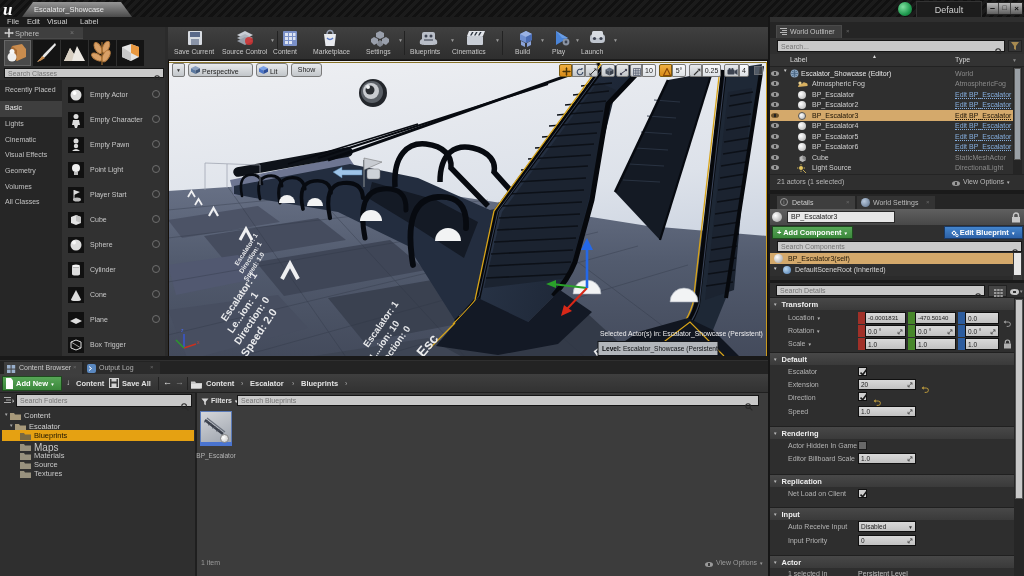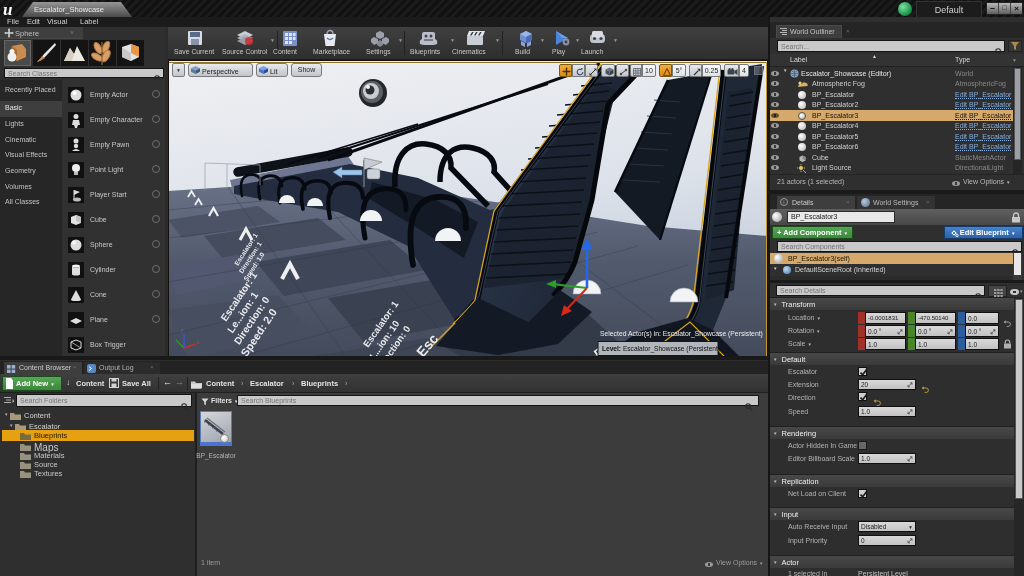--- a/index.html
+++ b/index.html
@@ -1,19 +1,19 @@
 <!DOCTYPE html>
 <html><head><meta charset="utf-8"><style>
 *{margin:0;padding:0;box-sizing:border-box;}
 html,body{width:1024px;height:576px;overflow:hidden;}
 body{font-family:"Liberation Sans",sans-serif;background:#2b2b2b;position:relative;color:#c8c8c8;}
 .a{position:absolute;}
 .lightbox{background:#c9c9c9;border:1px solid #151515;color:#757575;}
 .vbox{background:linear-gradient(#d9d9d9,#c2c2c2);border:1px solid #101010;color:#1c1c1c;font-size:6.5px;display:flex;align-items:center;padding:0 2px;}
-.hdr{background:linear-gradient(#484848,#3a3a3a);color:#efefef;font-weight:normal;font-size:7.5px;display:flex;align-items:center;border-top:1px solid #202020;}
+.hdr{background:linear-gradient(#484848,#3a3a3a);color:#efefef;font-weight:bold;font-size:7.5px;display:flex;align-items:center;border-top:1px solid #202020;}
 .lbl{color:#b4b4b4;font-size:7px;}
 .chk{width:9px;height:9px;background:#cfcfcf;border:1px solid #101010;position:absolute;}
 
 .chk>svg{position:absolute;left:0px;top:0px;}
 .chkoff{width:9px;height:9px;background:#8f8f8f;border:1px solid #101010;position:absolute;opacity:.6;}
 .eye{position:absolute;width:8px;height:5px;border-radius:50%;background:radial-gradient(circle at 50% 50%,#3a3a3a 0 1.2px,#9a9a9a 1.3px);}
 .mag{position:absolute;width:8px;height:8px;}
 </style></head>
 <body>
 

